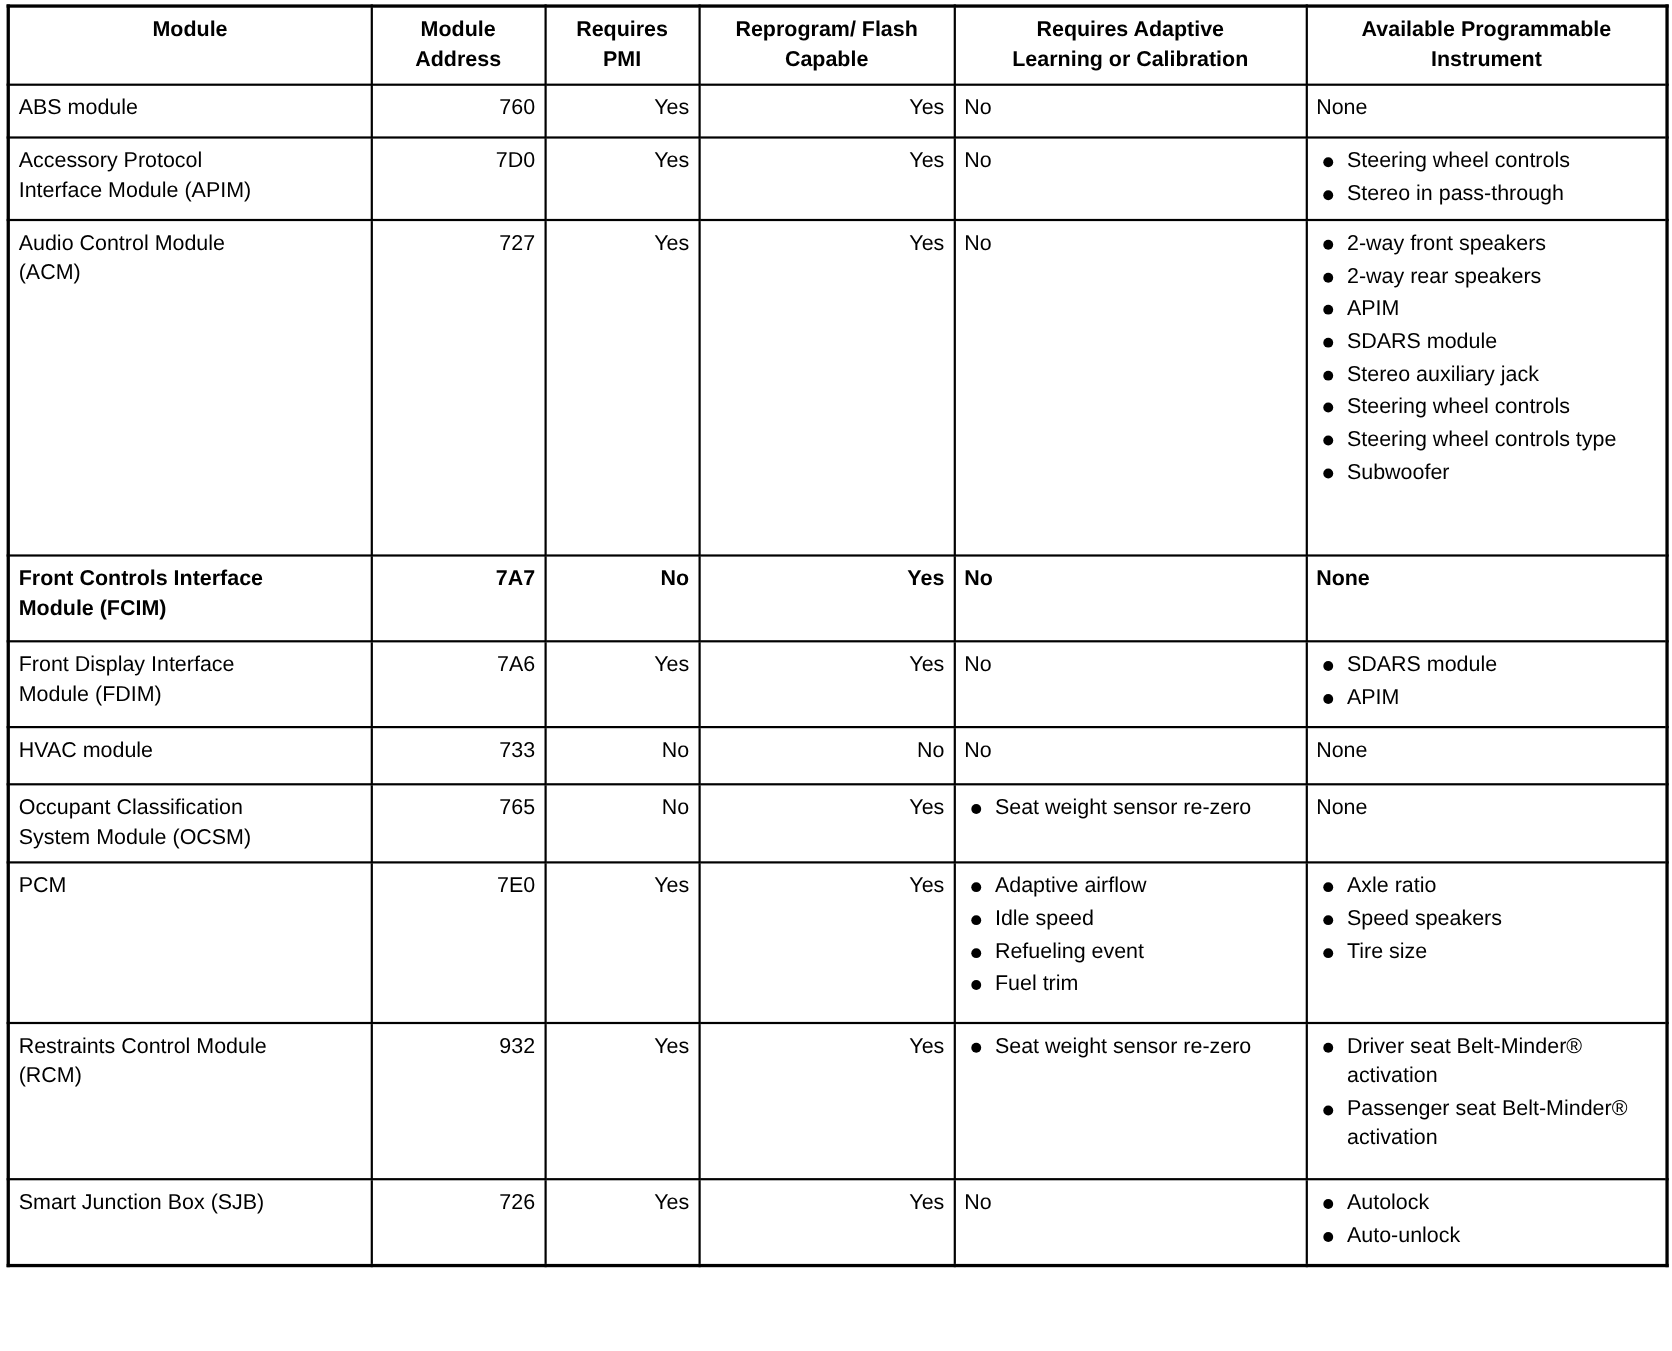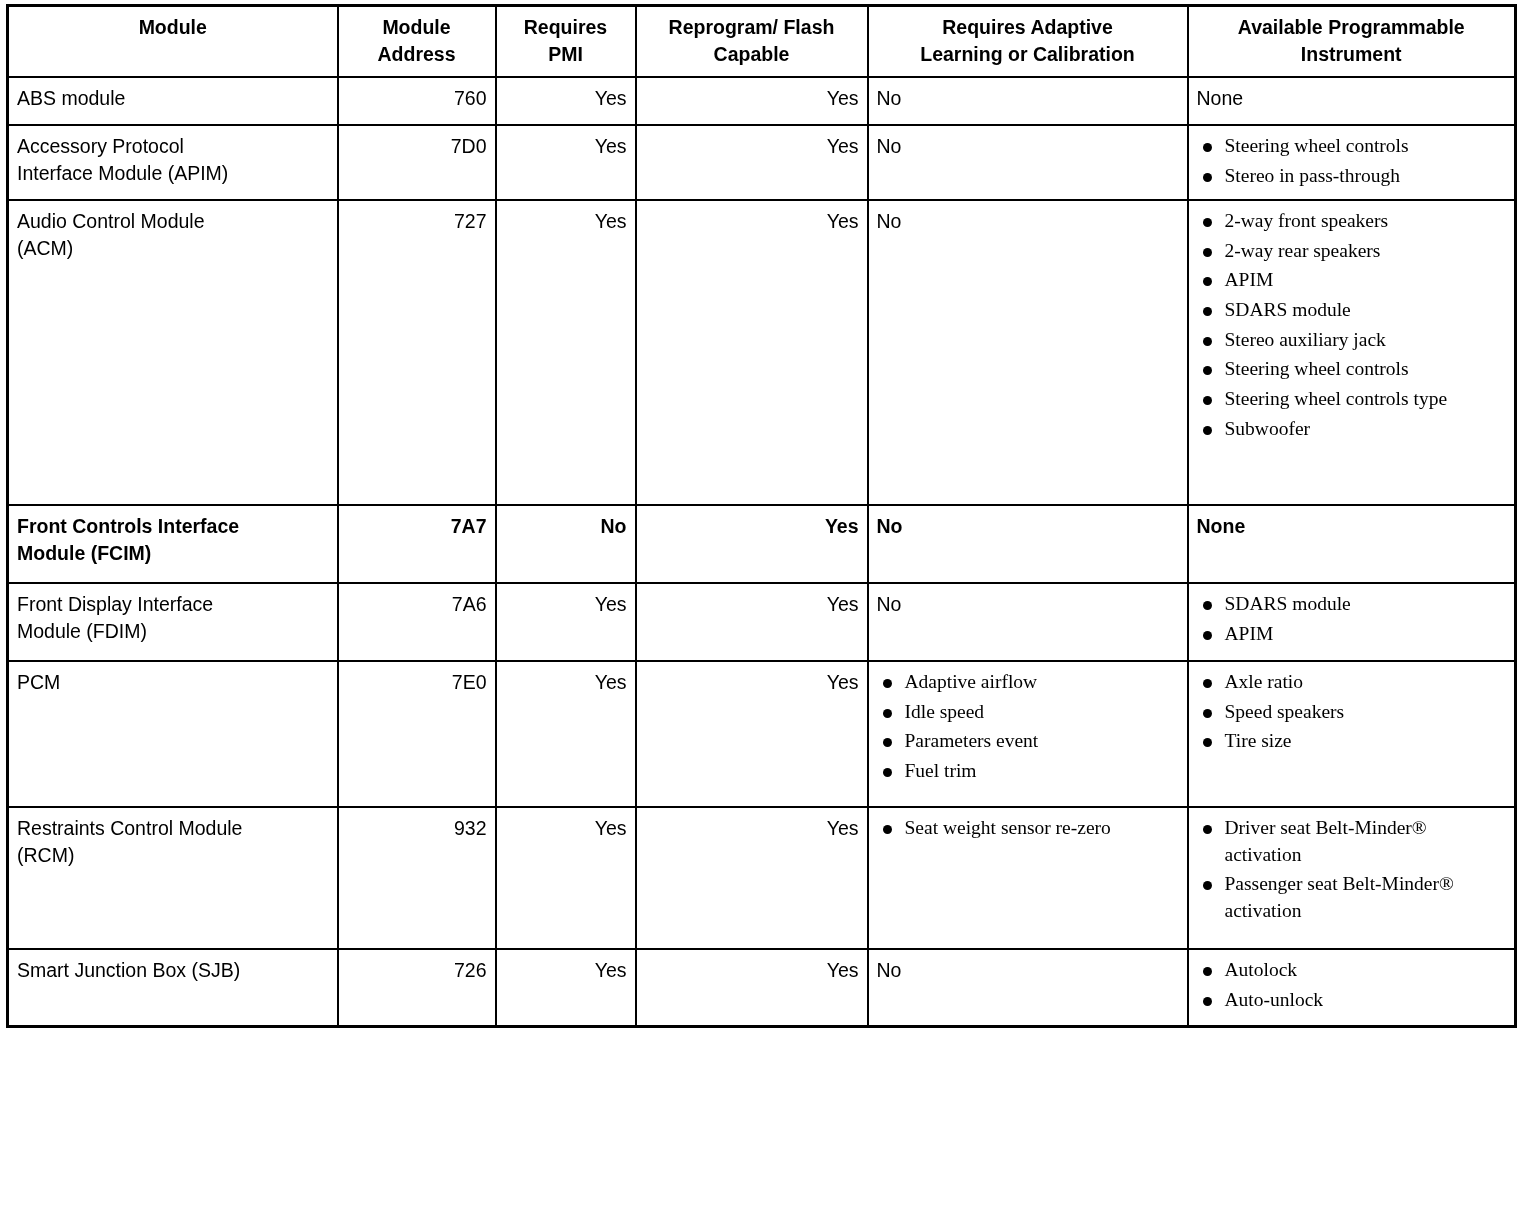--- a/index.html
+++ b/index.html
@@ -46,21 +46,20 @@
   col.c-pmi    { width: 140px; }
   col.c-flash  { width: 232px; }
   col.c-adapt  { width: 320px; }
   col.c-params { width: 328px; }
 
   td.center { text-align: right; }
   ul.blist {
     margin: 0;
     padding: 0;
     list-style: none;
-    font-family: Liberation Serif, serif;
   }
   ul.blist li {
     position: relative;
     padding-left: 28px;
     margin: 0 0 0 0;
     line-height: 1.37;
   }
   ul.blist li + li { margin-top: 3px; }
   ul.blist li::before {
     content: "";
@@ -161,30 +160,51 @@
           <td class="center">Yes</td>
           <td class="center">Yes</td>
           <td>No</td>
           <td>
             <ul class="blist">
               <li>SDARS module</li>
               <li>APIM</li>
             </ul>
           </td>
         </tr>
+        <tr style="height: 52px;">
+          <td class="plain">HVAC module</td>
+          <td class="center">733</td>
+          <td class="center">No</td>
+          <td class="center">No</td>
+          <td>No</td>
+          <td>None</td>
+        </tr>
+        <tr style="height: 63px;">
+          <td class="plain">Occupant Classification
+System Module (OCSM)</td>
+          <td class="center">765</td>
+          <td class="center">No</td>
+          <td class="center">Yes</td>
+          <td>
+            <ul class="blist">
+              <li>Seat weight sensor re-zero</li>
+            </ul>
+          </td>
+          <td>None</td>
+        </tr>
         <tr style="height: 146px;">
           <td class="plain">PCM</td>
           <td class="center">7E0</td>
           <td class="center">Yes</td>
           <td class="center">Yes</td>
           <td>
             <ul class="blist">
               <li>Adaptive airflow</li>
               <li>Idle speed</li>
-              <li>Parameters event</li>
+              <li>Refueling event</li>
               <li>Fuel trim</li>
             </ul>
           </td>
           <td>
             <ul class="blist">
               <li>Axle ratio</li>
               <li>Speed speakers</li>
               <li>Tire size</li>
             </ul>
           </td>

